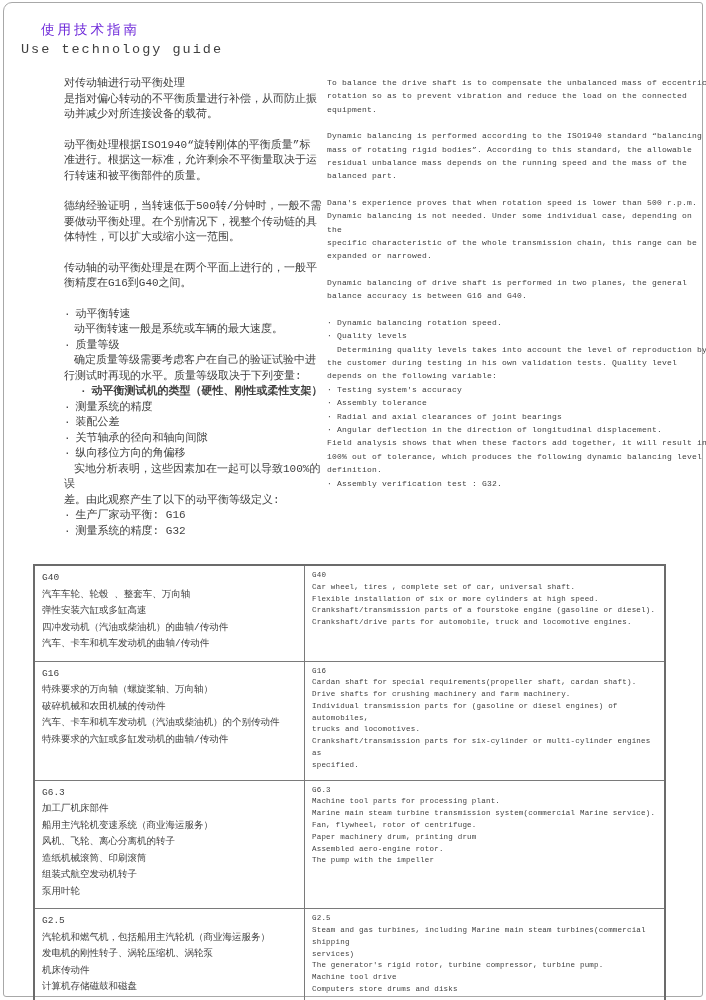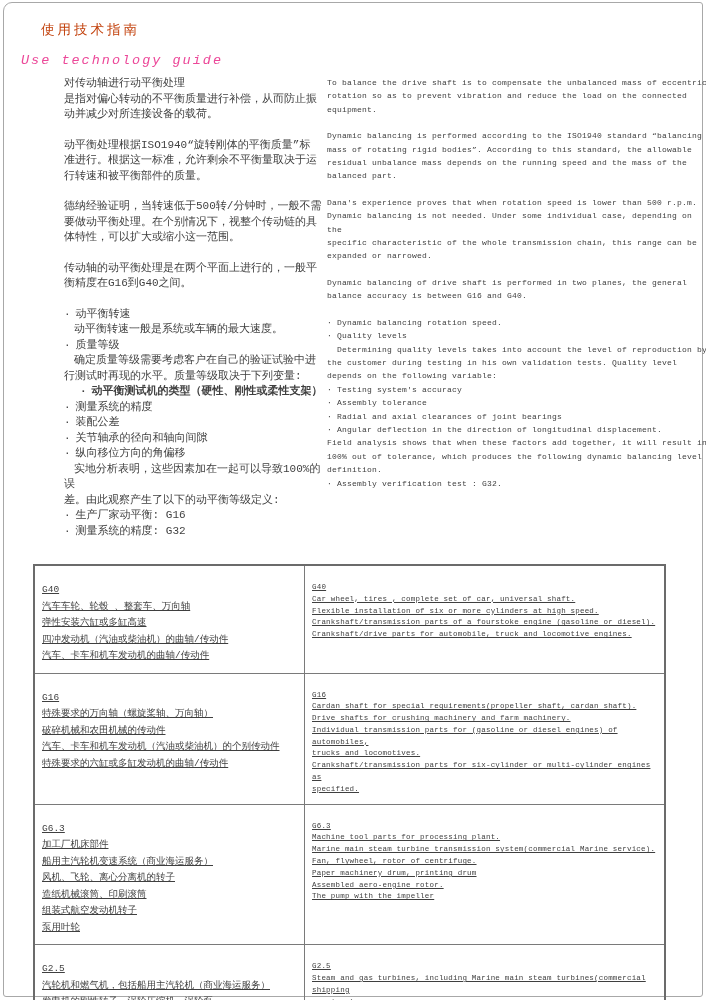--- a/index.html
+++ b/index.html
@@ -13,47 +13,46 @@
   .page-frame {
     position:absolute; inset:2px 3px 3px 3px;
     border:1px solid #a8a8a8;
     border-radius:9px 3px 3px 3px;
     background:#fff;
   }
   
   .hdr { position:absolute; top:20px; left:17px; }
   .title-zh {
     font-size:13.5px; letter-spacing:3px; margin-left:20px;
-    color:#c2410c; line-height:16px;
+    color:#6d28d9; line-height:16px;
   }
   .title-en {
-    font-size:13.5px; letter-spacing:2px; margin-top:14px;
-    color:#ec4899; line-height:16px;font-style:italic;
+    font-size:13.5px; letter-spacing:2px; margin-top:3px;
+    color:#404040; line-height:16px;
   }
   
   .columns { position:absolute; top:73px; left:60px; display:flex; }
   .col { white-space:normal; }
   .col.zh { width:263px; font-size:11px; line-height:15.5px; }
   .col.en { width:383px; font-size:8px;  line-height:13.4px; letter-spacing:0.2px; }
   .col p { margin:0 0 15px 0; white-space:pre-line; }
   .col.en p { margin-bottom:13px; }
   .item { white-space:pre-line; }
   .item .dot { margin-right:5px; }
   .item.cont { text-indent:10px; }
   .item.bold { font-weight:bold;margin-left:16px; }
   
   .grade-table {
     position:absolute; top:561px; left:29px;
     width:633px; border-collapse:collapse; table-layout:fixed;
     border:2px solid #6b6b6b;
   }
   .grade-table td {
     border:1px solid #7a7a7a; vertical-align:top;
-    padding:16px 7px 8px 7px;
-    text-decoration:underline;
+    padding:4px 7px 8px 7px;
   }
   td.zh-cell { width:255px; font-size:9.5px; line-height:16.5px; }
   td.en-cell { font-size:7.5px; line-height:11.8px; letter-spacing:0.2px; }
   .cell-text { white-space:pre-line; }
 </style>
 </head>
 <body>
 
 <div class="page-frame">
 

